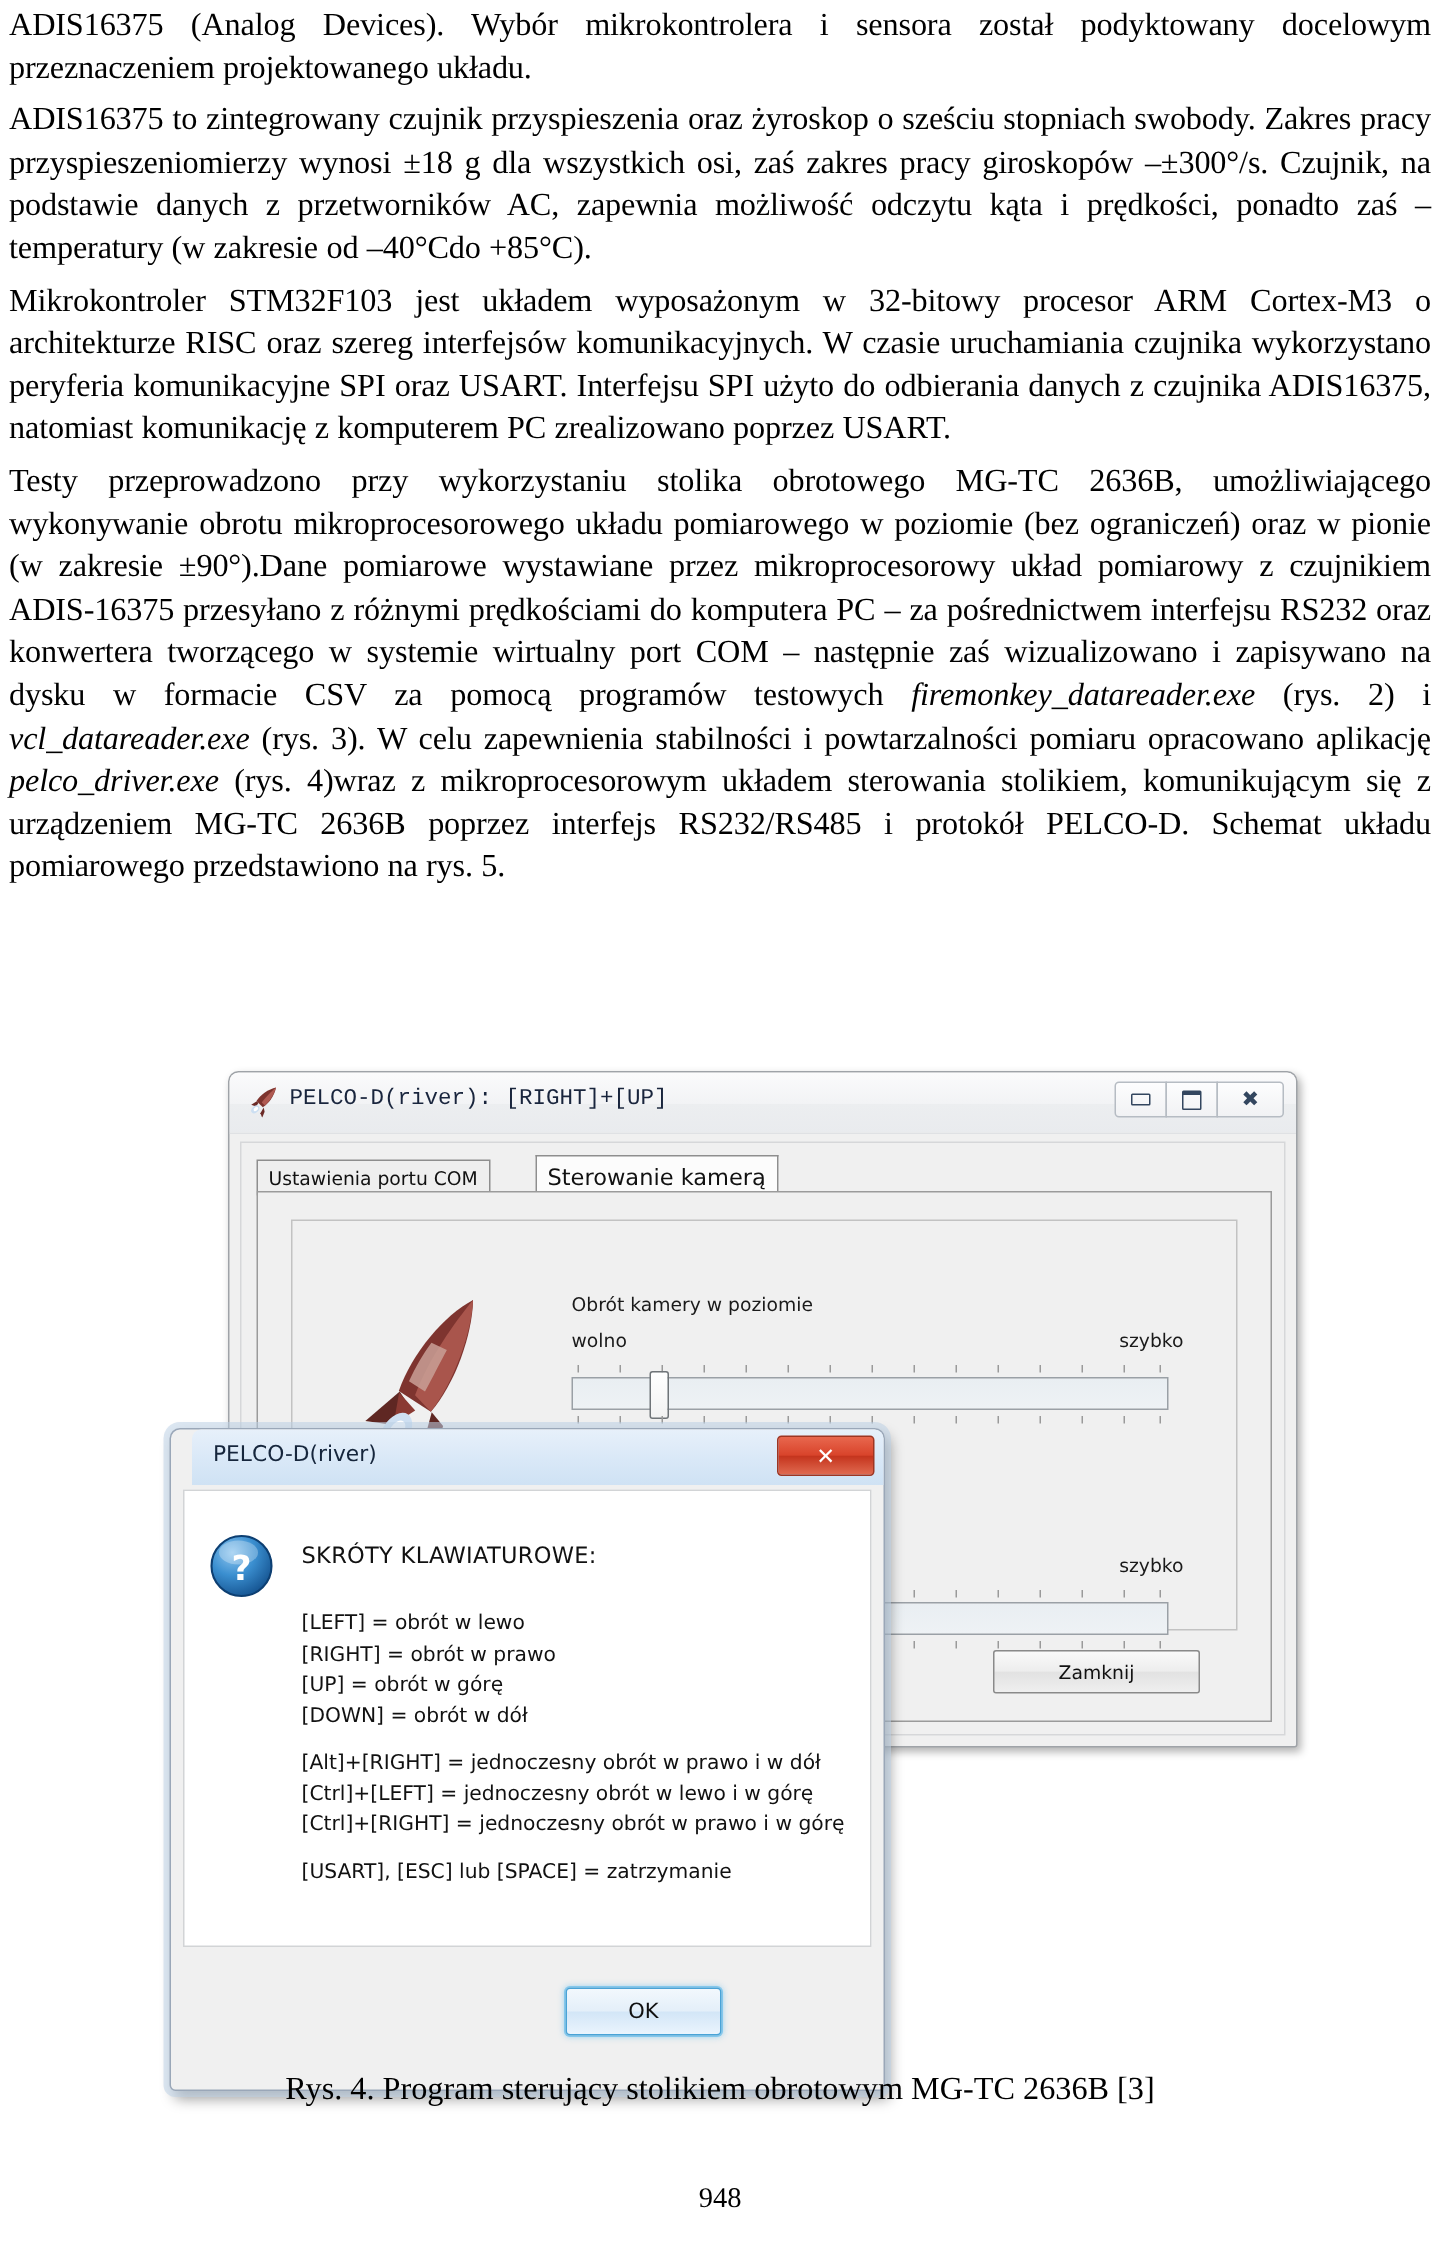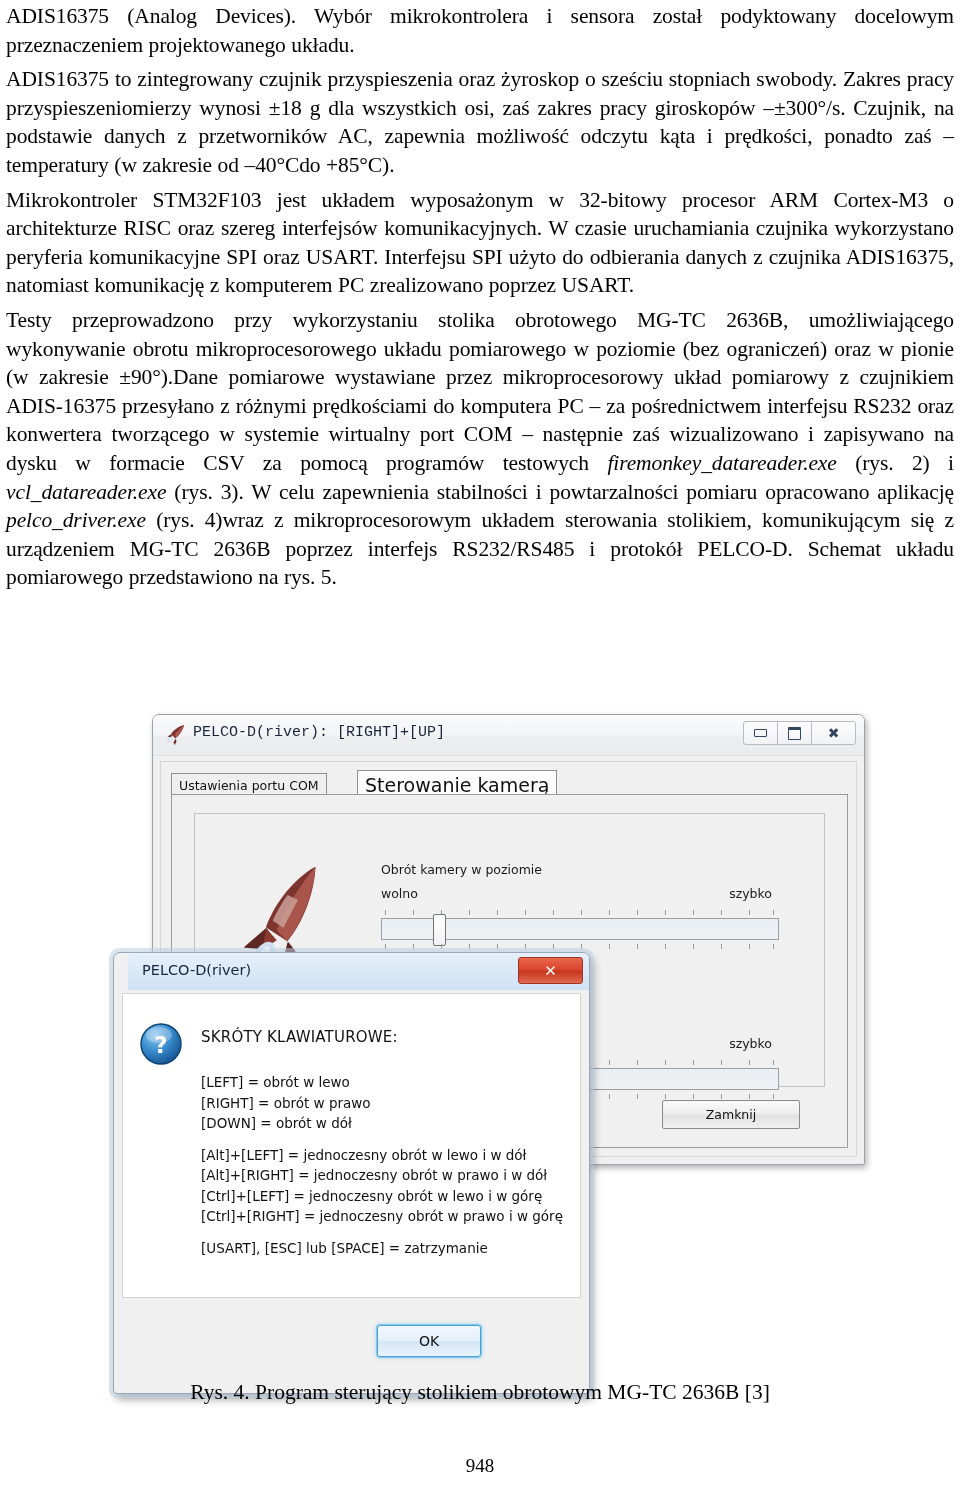--- a/index.html
+++ b/index.html
@@ -73,42 +73,42 @@
     position:absolute;top:3px;height:24px;
     border:1px solid #8e8e8e;
     background:#efefef;
     font-family:"DejaVu Sans", sans-serif;font-size:12.5px;color:#111;
     display:flex;align-items:center;padding:0 7px;
     box-sizing:border-box;
   }
   .tab.inactive{left:0;}
   .tab.active{
     left:186px;top:0;height:30px;background:#fcfcfc;border-bottom-color:#fcfcfc;
-    font-size:19px;
+    font-size:15px;
   }
   .tab-page{
     position:absolute;left:10px;top:32px;right:8px;bottom:8px;
     background:#f0f0f0;border:1px solid #9b9b9b;
   }
 
   
   .groupbox{
     position:absolute;left:22px;top:18px;right:22px;bottom:60px;
     border:1px solid #c2c2c2;background:#f0f0f0;
   }
   .rocket-wrap{position:absolute;left:36px;top:52px;width:110px;height:110px;}
 
   .slider-block{position:absolute;}
   .slider-block .s-title,.slider-block .s-left,.slider-block .s-right{
     font-family:"DejaVu Sans", sans-serif;font-size:12.5px;color:#1a1a1a;
     white-space:nowrap;
   }
   .s-title{position:absolute;left:0;top:0;}
   .s-left{position:absolute;left:0;top:24px;}
-  .s-right{position:absolute;right:17px;top:24px;}
+  .s-right{position:absolute;right:0;top:24px;}
   .trackbar{position:absolute;left:0;top:48px;height:42px;}
   .tb-ticks{position:relative;height:6px;}
   .tb-ticks span{position:absolute;top:0;width:1px;height:5px;background:#9a9a9a;}
   .tb-track{
     position:absolute;left:0;top:8px;height:22px;
     background:linear-gradient(to bottom,#e9eef2,#eef2f5);
     border:1px solid #9aa0a6;box-sizing:border-box;
   }
   .tb-thumb{
     position:absolute;top:4px;width:11px;height:30px;
@@ -382,23 +382,23 @@
             <ellipse cx="20" cy="13" rx="13" ry="8" fill="#ffffff" opacity=".28"></ellipse>
             <text x="22" y="31" font-family="DejaVu Sans, sans-serif" font-size="23" font-weight="bold" fill="#ffffff" text-anchor="middle">?</text>
           </svg>
         </span>
 
         <div class="dlg-heading">SKRÓTY KLAWIATUROWE:</div>
 
         <div class="dlg-list">
           <div>[LEFT] = obrót w lewo</div>
           <div>[RIGHT] = obrót w prawo</div>
+          <div>[UP] = obrót w górę</div>
           <div>[DOWN] = obrót w dół</div>
           <div class="gap"></div>
-          <div>[Alt]+[LEFT] = jednoczesny obrót w lewo i w dół</div>
           <div>[Alt]+[RIGHT] = jednoczesny obrót w prawo i w dół</div>
           <div>[Ctrl]+[LEFT] = jednoczesny obrót w lewo i w górę</div>
           <div>[Ctrl]+[RIGHT] = jednoczesny obrót w prawo i w górę</div>
           <div class="gap"></div>
           <div>[USART], [ESC] lub [SPACE] = zatrzymanie</div>
         </div>
       </div>
 
       <div class="dlg-footer">
         <div class="btn-ok">

